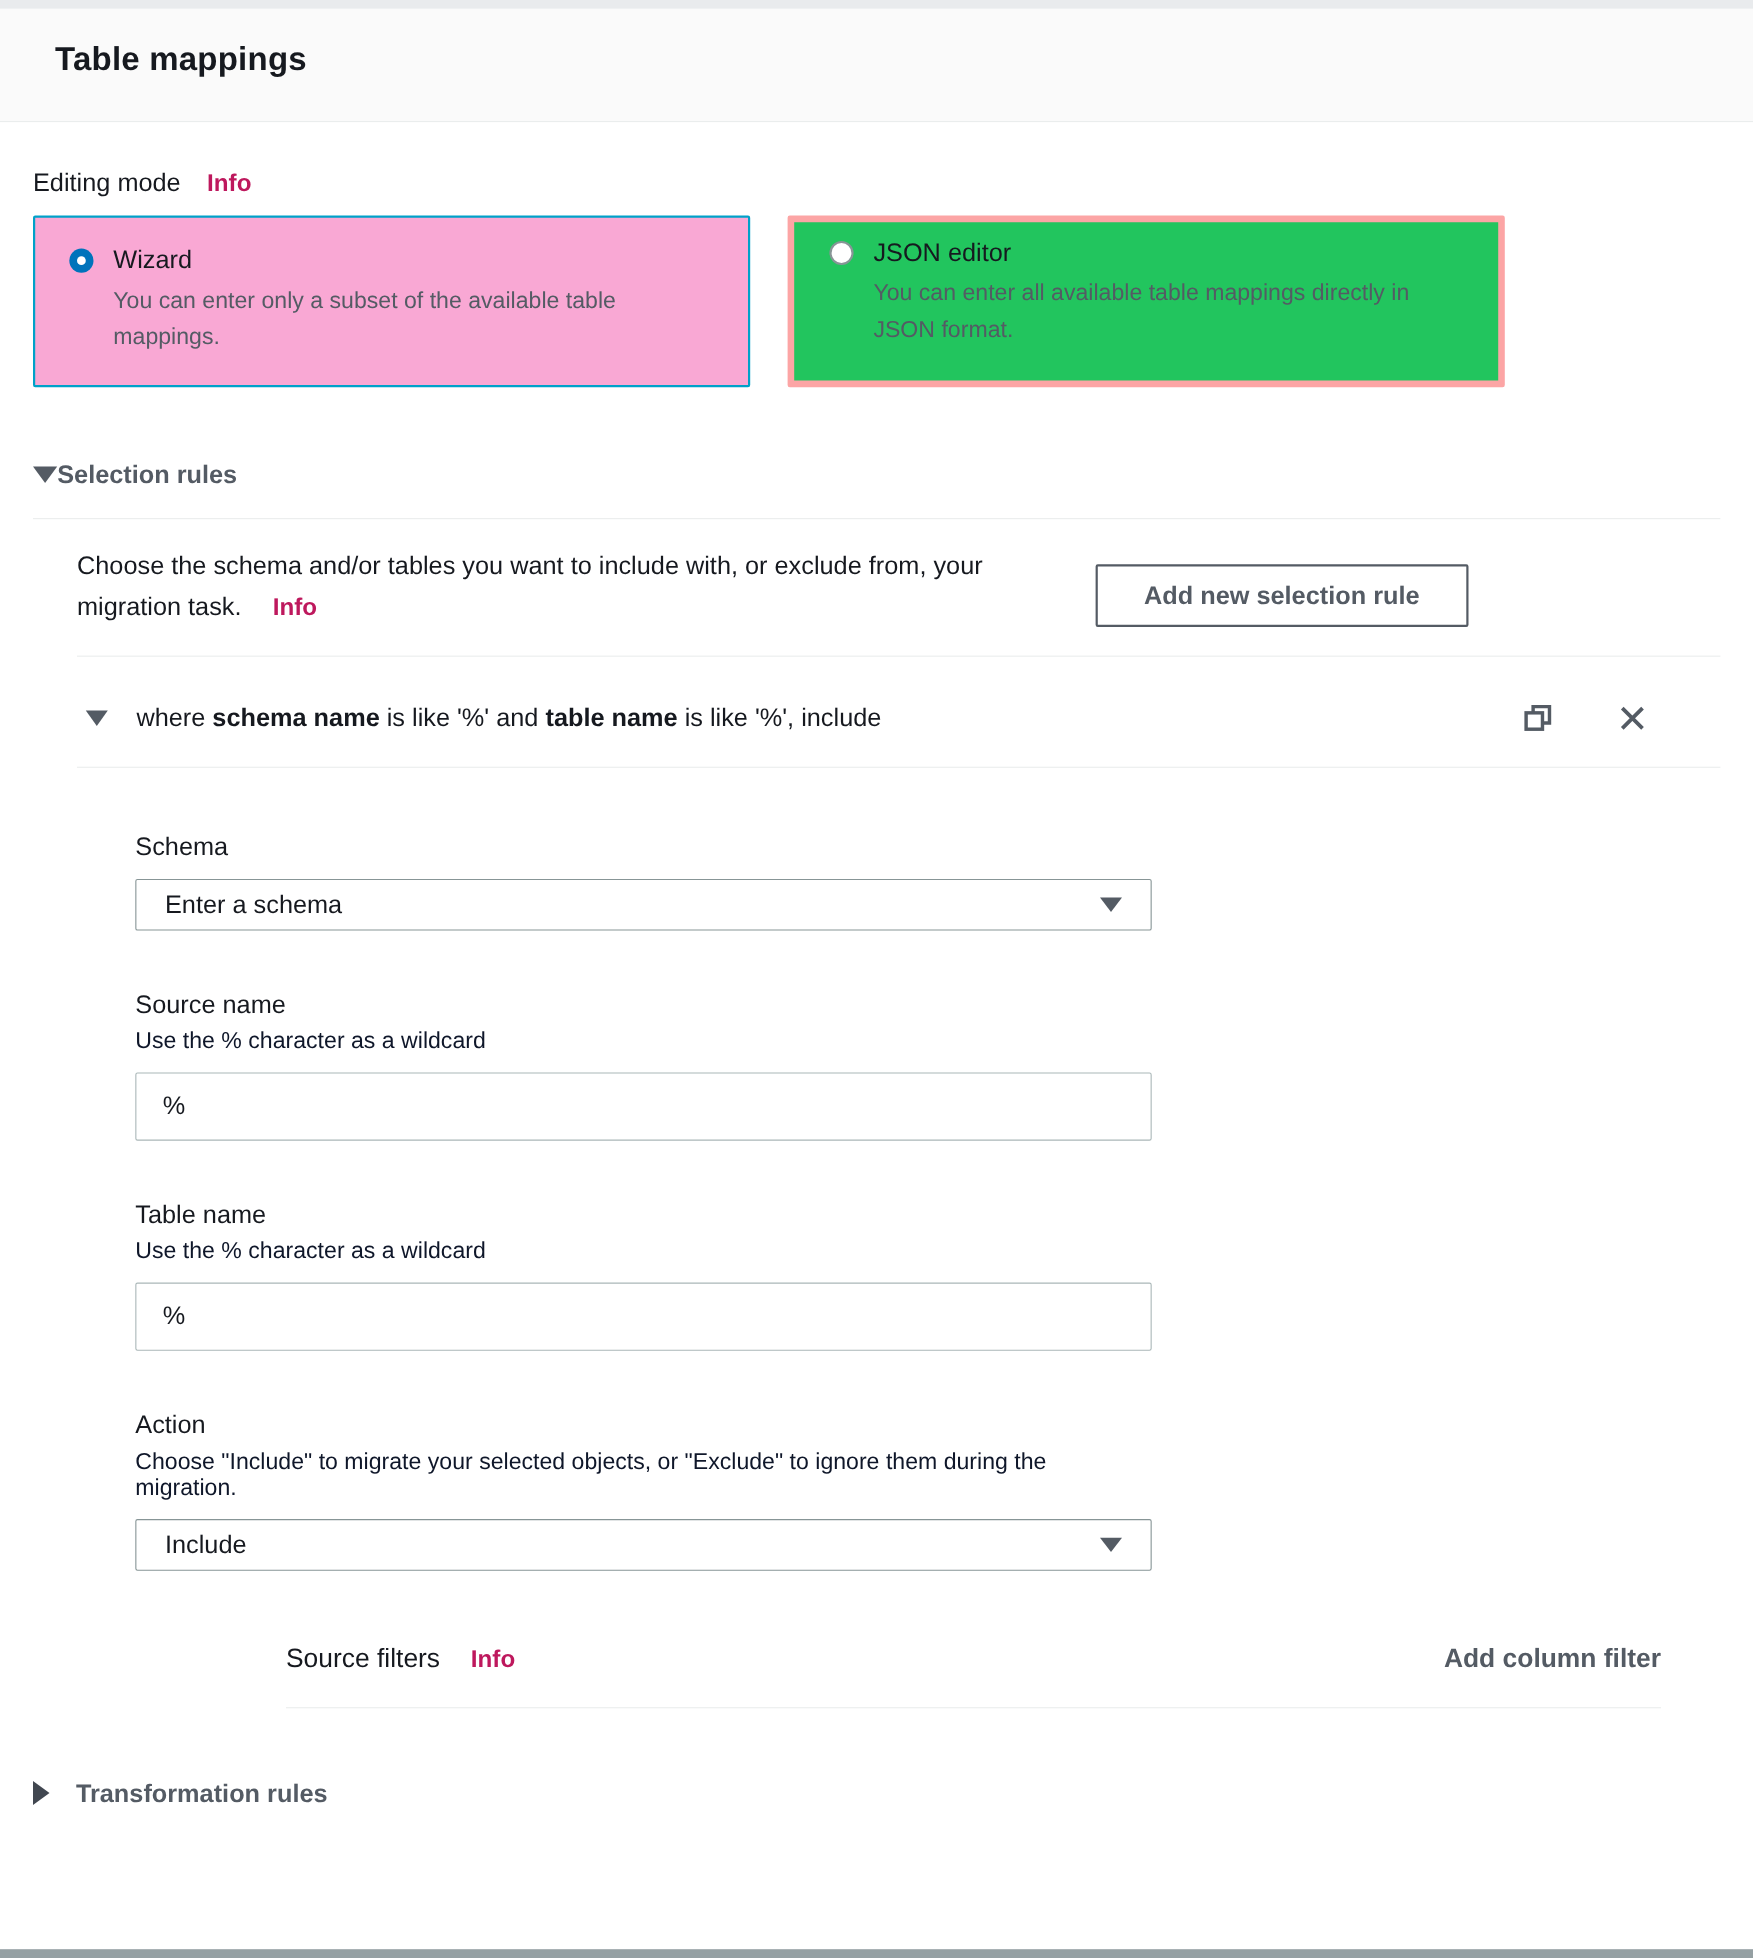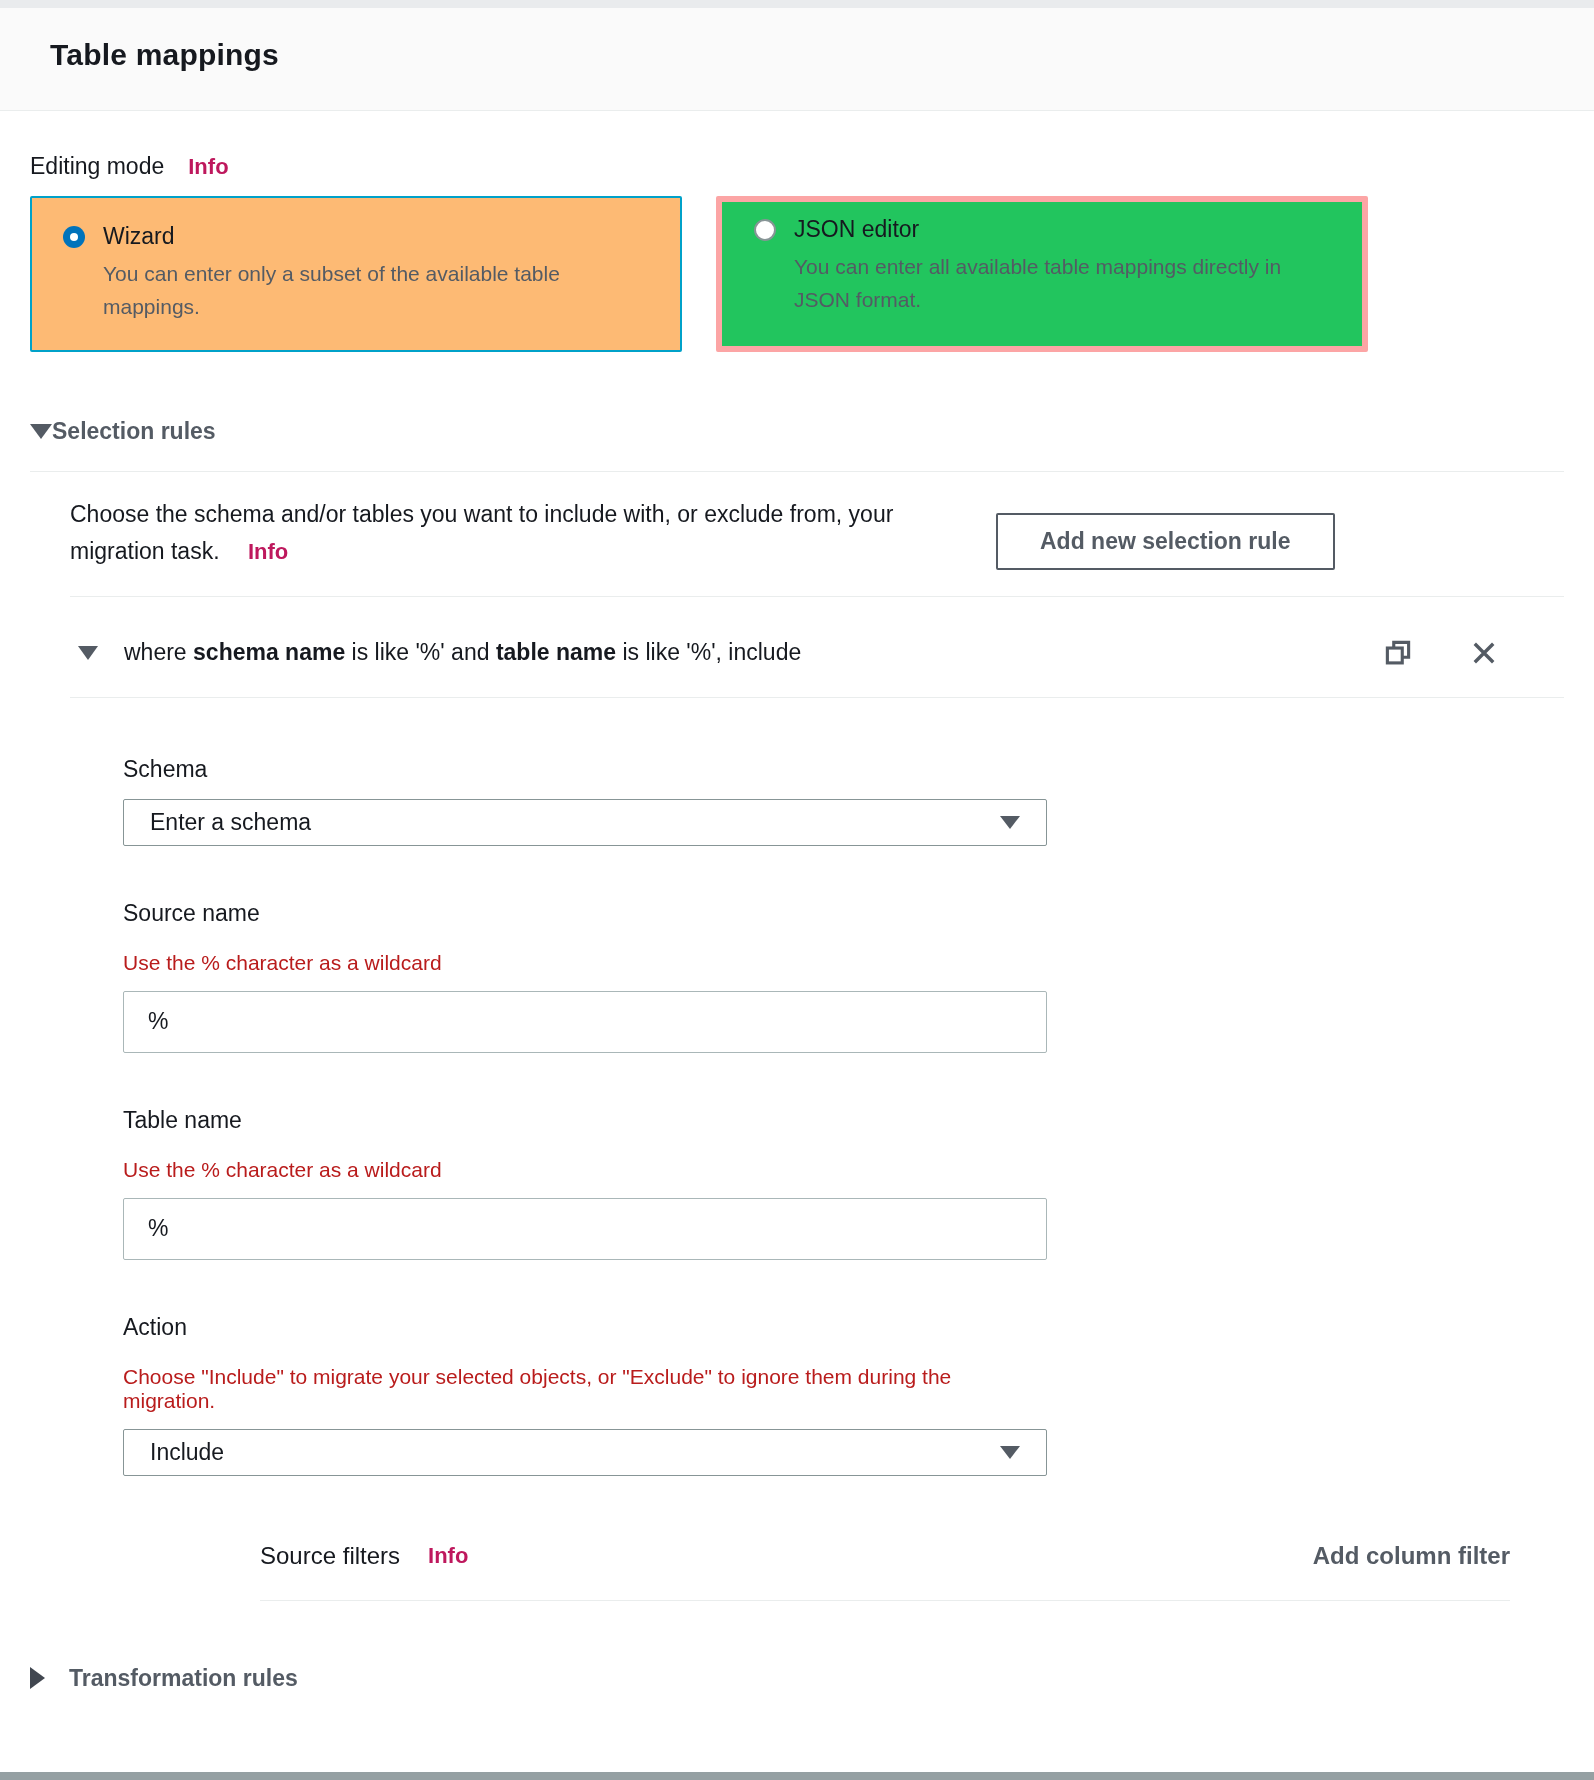--- a/index.html
+++ b/index.html
@@ -23,21 +23,21 @@
   .editing-mode-row { margin-top:42px; display:flex; align-items:baseline; gap:24px; }
   .field-title { font-size:23px; }
   .info-link { color:#be185d; font-weight:700; font-size:22px; text-decoration:none; cursor:pointer; }
 
   .cards { display:flex; gap:34px; margin-top:16px; }
   .card {
     width:652px; min-height:136px; background:#22c55e;
     border:6px solid #fca5a5; border-radius:2px;
     padding:14px 30px 28px 32px;
   }
-  .card.selected { border:2px solid #00a1c9; background:#fdba74; padding:25px 29px 27px 31px; }
+  .card.selected { border:2px solid #00a1c9; background:#f9a8d4; padding:25px 29px 27px 31px; }
   .card-head { display:flex; align-items:center; gap:18px; font-size:23px; }
   .radio {
     width:22px; height:22px; border-radius:50%; flex:0 0 auto; position:relative;
     border:2px solid #879596; background:#fff;
   }
   .radio.checked { border:none; background:#0073bb; }
   .radio.checked::after {
     content:""; position:absolute; left:50%; top:50%; transform:translate(-50%,-50%);
     width:8px; height:8px; border-radius:50%; background:#ffffff;
   }
@@ -81,21 +81,21 @@
   .rule-header .caret-down { margin-right:26px; border-top-width:14px; border-left-width:10px; border-right-width:10px; }
   .rule-summary span { white-space:pre; }
   .rule-summary .b { font-weight:700; }
   .rule-icons { margin-left:auto; display:flex; align-items:center; gap:50px; }
   .icon-btn { width:36px; height:36px; display:flex; align-items:center; justify-content:center; cursor:pointer; background:none; border:none; padding:0; }
 
   
   .rule-form { margin-left:93px; width:924px; }
   .form-label { font-size:23px; margin-top:54px; }
   .form-label.first { margin-top:58px; }
-  .helper-text { color:#b91c1c; font-size:21px; margin-top:24px; }
+  .helper-text { color:#0f172a; font-size:21px; margin-top:8px; }
   .select-box {
     margin-top:16px; height:47px; width:100%;
     border:1px solid #879596; border-radius:2px; background:#fff;
     display:flex; align-items:center; justify-content:space-between;
     padding:0 26px; font-size:23px; cursor:pointer;
   }
   .select-caret {
     width:0; height:0;
     border-left:10px solid transparent; border-right:10px solid transparent;
     border-top:13px solid #545b64;

